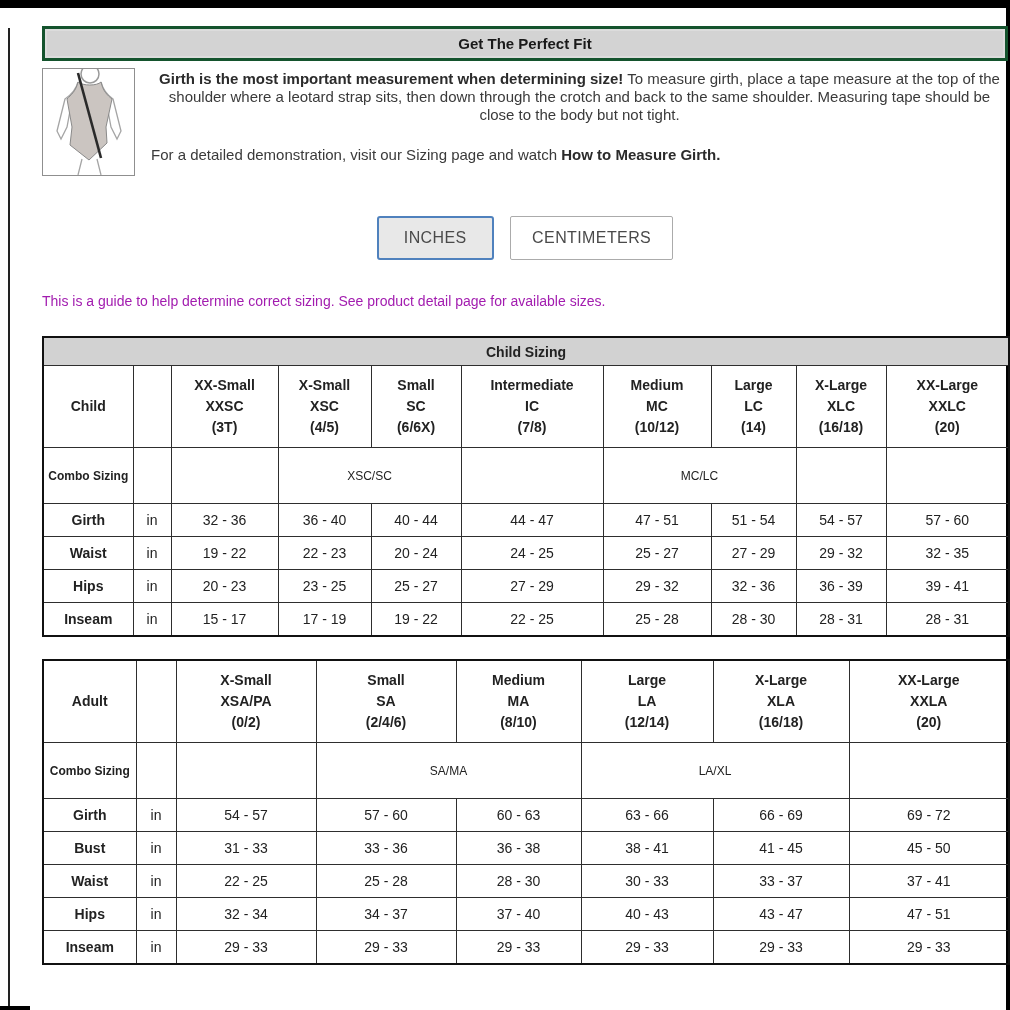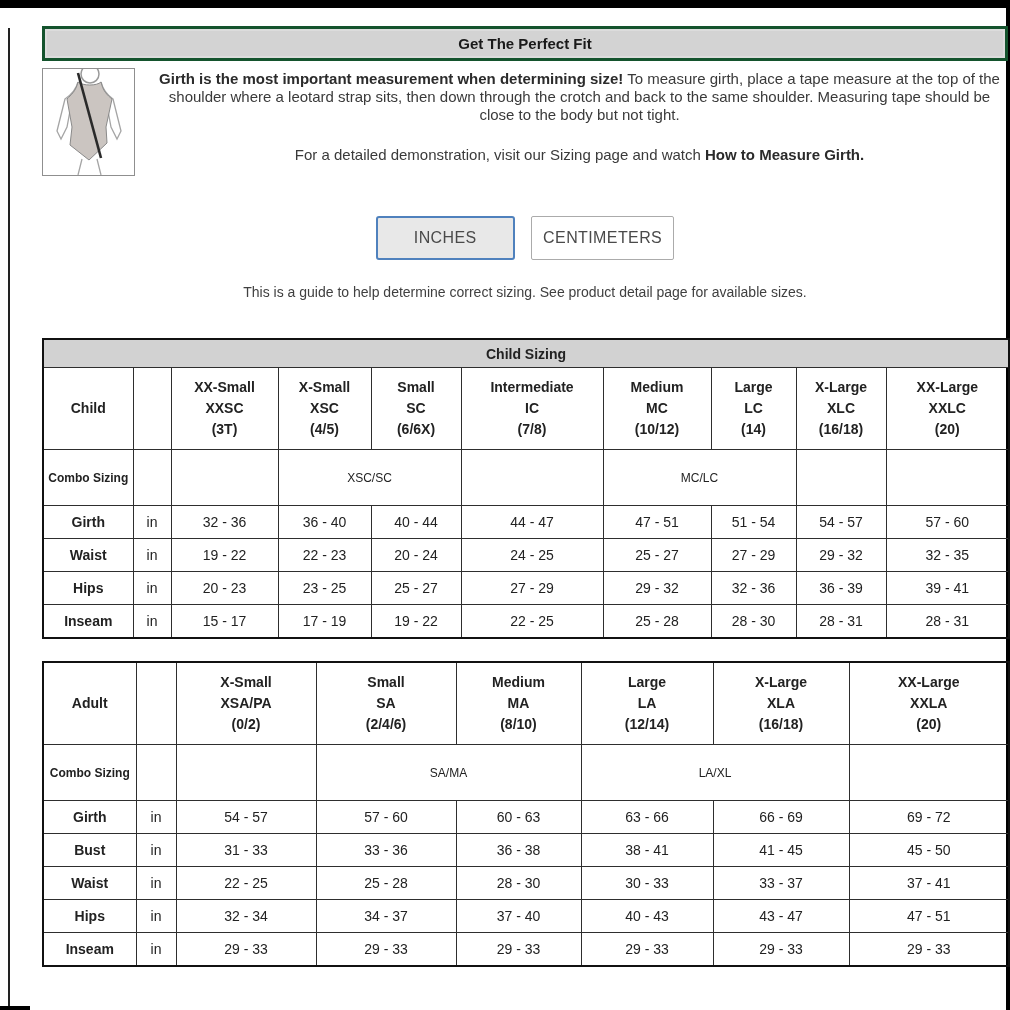--- a/index.html
+++ b/index.html
@@ -20,58 +20,58 @@
     background:#d3d3d3;border:3px solid #14532d;
     box-shadow:inset 0 0 0 2px #dcdcdc;
     text-align:center;font-weight:bold;font-size:15px;color:#1a1a1a;
     padding:6px 0;
   }
 
   .intro{display:flex;margin-top:7px;}
   .diagram-box{flex:none;width:91px;height:106px;border:1px solid #8f8f8f;background:#fff;}
   .intro-col{flex:1;padding-left:16px;}
   .intro-text{text-align:center;font-size:15px;line-height:18px;color:#3a3a3a;padding-top:2px;}
-  .demo-line{text-align:center;font-size:15px;color:#3a3a3a;margin-top:22px;}
+  .demo-line{text-align:left;font-size:15px;color:#3a3a3a;margin-top:22px;}
   b,.b{font-weight:bold;color:#2b2b2b;}
 
   .buttons{text-align:center;margin-top:40px;}
   .unit-btn{
     font-family:"Liberation Sans", sans-serif;
     font-size:16px;color:#4a4a4a;letter-spacing:.4px;
     vertical-align:middle;cursor:pointer;
   }
   .unit-btn.selected{
     background:#e8e8e8;border:2px solid var(--accent,#4f81bd);
-    border-radius:3px;padding:11px 36px;
+    border-radius:3px;padding:11px 25px;
   }
   .unit-btn.plain{
     background:#ffffff;border:1px solid #ababab;
-    border-radius:2px;padding:12px 11px;margin-left:12px;
-  }
-
-  .guide-note{text-align:center;font-size:14px;color:#404040;margin-top:24px;}
+    border-radius:2px;padding:12px 21px;margin-left:12px;
+  }
+
+  .guide-note{font-size:14px;color:#a21caf;margin-top:33px;}
 
   table.size{
     border-collapse:collapse;table-layout:fixed;width:966px;
     border:2px solid #111;margin-top:0;
   }
   table.size td{
     border:1px solid #2e2e2e;text-align:center;vertical-align:middle;
     font-size:14px;color:#222;padding:0;overflow:hidden;
   }
   td.tbar{
     background:#d2d2d2;font-weight:bold;font-size:14px;color:#111;
     height:27px;border-bottom:2px solid #111;
   }
   tr.hrow td{font-weight:bold;line-height:21px;height:81px;}
   tr.crow td{height:55px;font-size:12px;}
   tr.drow td{height:32px;}
   td.lab{font-weight:bold;}
   td.thick{border-left:2px solid #111;}
-  #child-table{margin-top:38px;}
+  #child-table{margin-top:27px;}
   #adult-table{margin-top:22px;}
 </style>
 </head>
 <body style="--accent: #4f81bd;">
 
 <div class="edge-top"></div>
 <div class="edge-right"></div>
 <div class="edge-left"></div>
 <div class="edge-bottom"></div>
 

